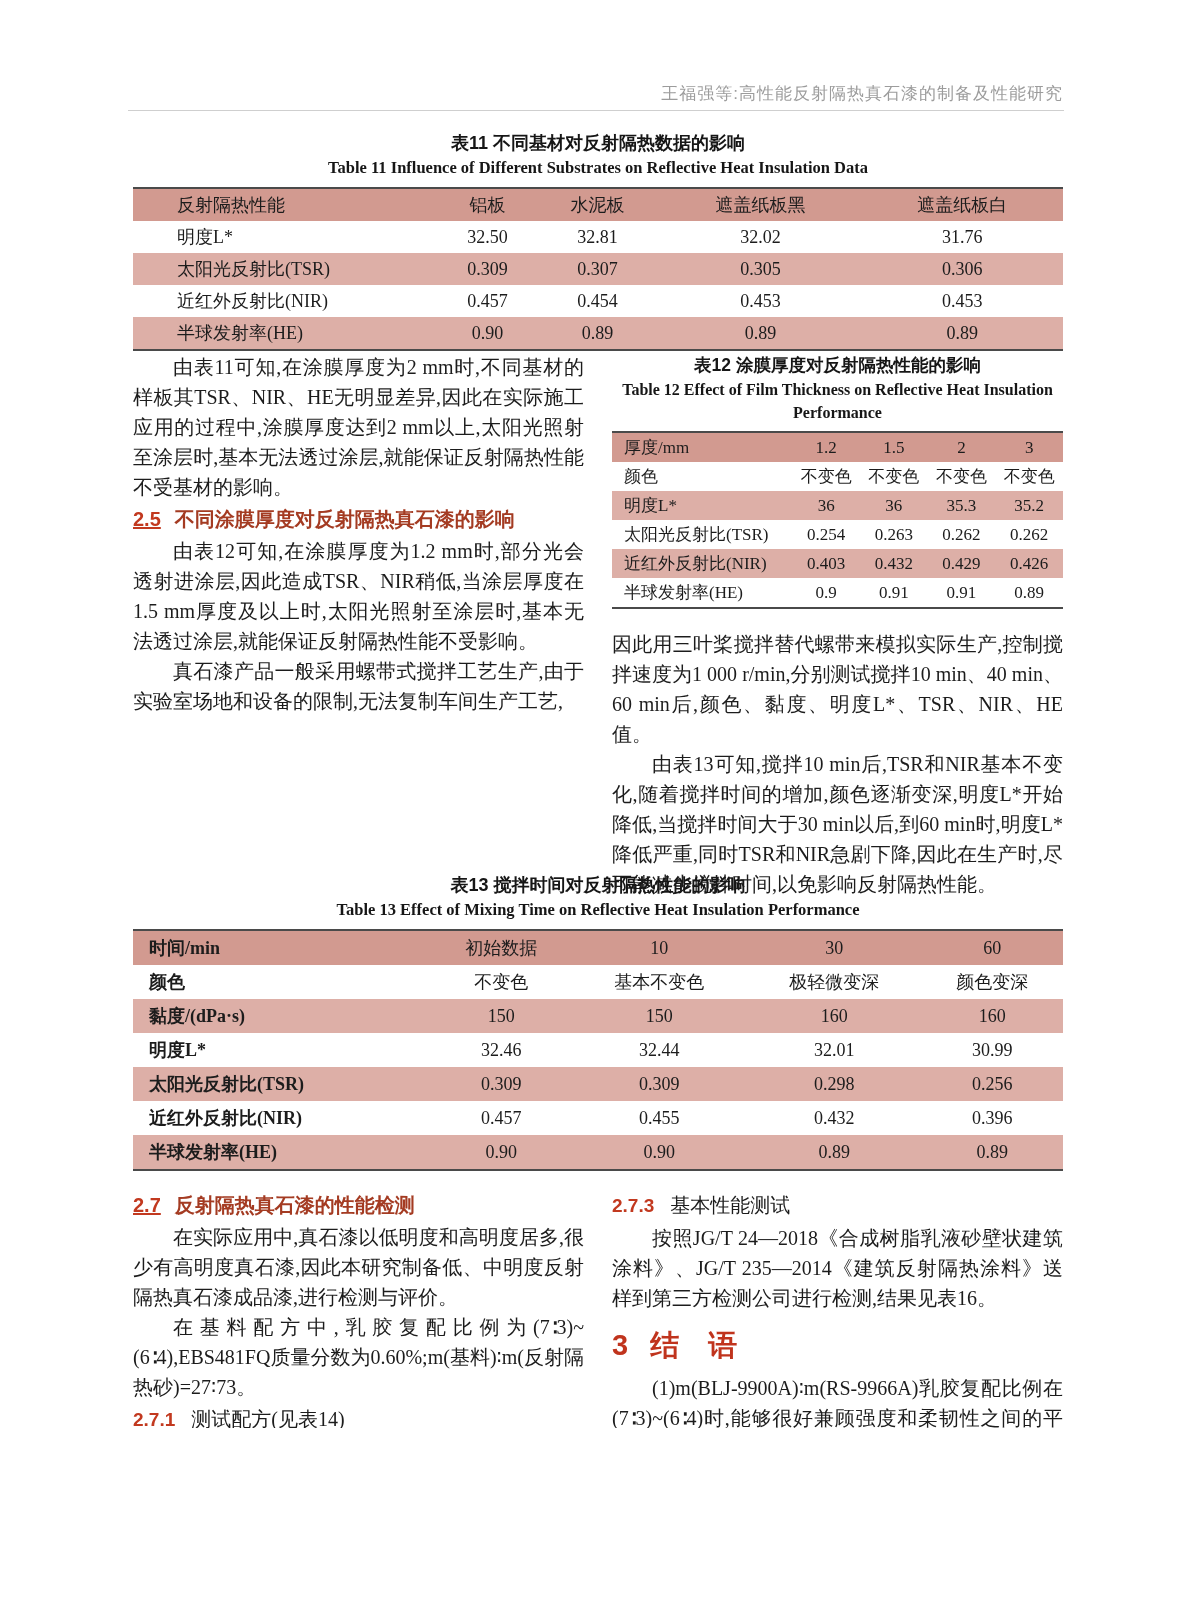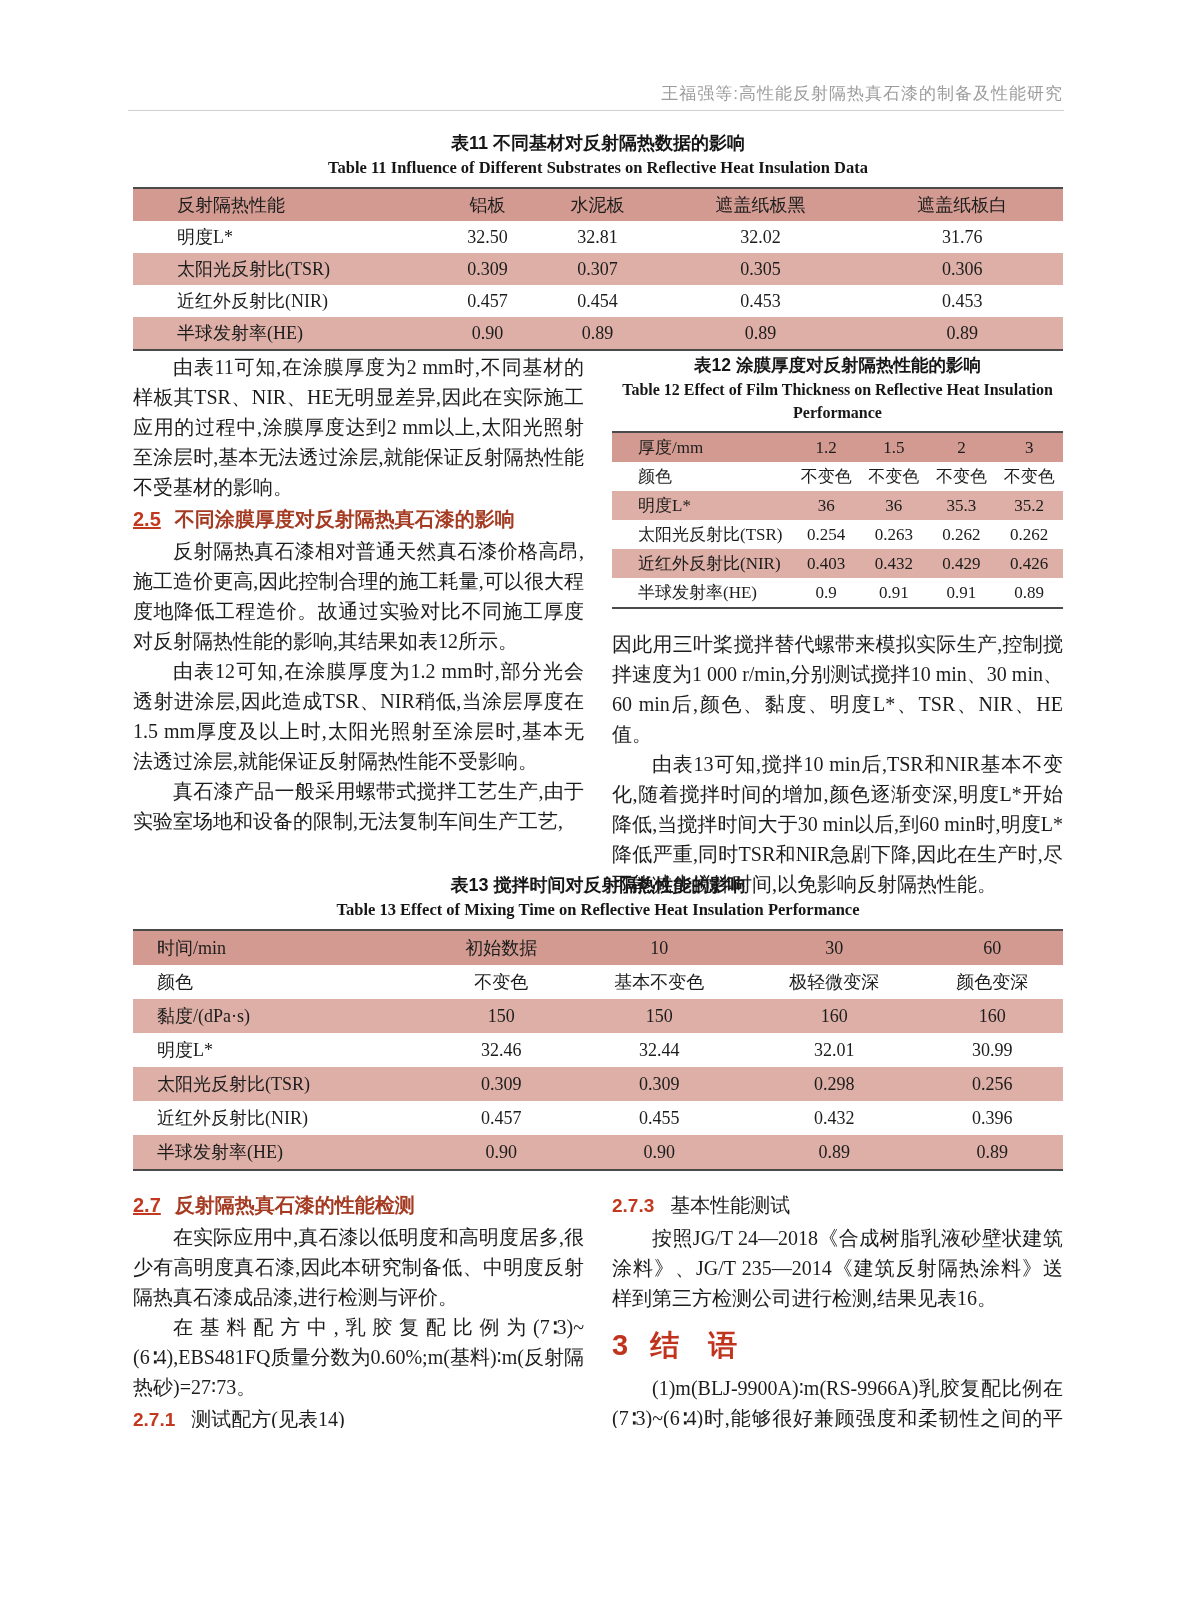--- a/index.html
+++ b/index.html
@@ -23,27 +23,27 @@
   .paper-table thead tr{background:#d29a90;}
   .paper-table tbody tr:nth-child(even){background:#ddafa7;}
   .paper-table .lbl{text-align:left;}
 
   .t11-pos{position:absolute;top:130px;left:133px;width:930px;}
   .t11 th,.t11 td{font-size:18px;padding:4px 2px;}
   .t11 .lbl{width:33%;padding-left:44px;}
 
   .t13-pos{position:absolute;top:872px;left:133px;width:930px;}
   .t13 th,.t13 td{font-size:18px;padding:5px 2px;}
-  .t13 .lbl{width:32%;padding-left:24px;}
+  .t13 .lbl{width:32%;padding-left:16px;font-weight:bold;}
 
   .t12-block{margin-bottom:20px;}
   .t12-block .tbl-title-cn{font-size:17.5px;}
   .t12-block .tbl-title-en{font-size:16px;line-height:23px;}
   .t12 th,.t12 td{font-size:17px;padding:3px 2px;}
-  .t12 .lbl{width:40%;padding-left:26px;}
+  .t12 .lbl{width:40%;padding-left:12px;}
 
   
   .cols{position:absolute;left:133px;width:930px;display:flex;gap:28px;}
   .cols-top{top:352px;}
   .cols-bottom{top:1188px;}
   .col{width:454px;}
 
   p.body{margin:0;font-size:20px;line-height:30px;text-align:justify;color:#1c1c1c;}
   p.indent{text-indent:2em;}
 
@@ -122,21 +122,20 @@
         </tbody>
       </table>
   </section>
 
   <div class="cols cols-top">
     <div class="col">
       <p class="body indent">由表11可知,在涂膜厚度为2 mm时,不同基材的样板其TSR、NIR、HE无明显差异,因此在实际施工应用的过程中,涂膜厚度达到2 mm以上,太阳光照射至涂层时,基本无法透过涂层,就能保证反射隔热性能不受基材的影响。</p>
       <h2 class="sec">
         <span class="sec-num">2.5</span><span class="sec-title">不同涂膜厚度对反射隔热真石漆的影响</span>
       </h2>
-      <p class="body indent">反射隔热真石漆相对普通天然真石漆价格高昂,施工造价更高,因此控制合理的施工耗量,可以很大程度地降低工程造价。故通过实验对比不同施工厚度对反射隔热性能的影响,其结果如表12所示。</p>
       <p class="body indent">由表12可知,在涂膜厚度为1.2 mm时,部分光会透射进涂层,因此造成TSR、NIR稍低,当涂层厚度在1.5 mm厚度及以上时,太阳光照射至涂层时,基本无法透过涂层,就能保证反射隔热性能不受影响。</p>
       <p class="body indent">真石漆产品一般采用螺带式搅拌工艺生产,由于实验室场地和设备的限制,无法复制车间生产工艺,</p>
     </div>
 
     <div class="col">
       <section class="t12-block">
         <div class="tbl-title-cn">表12  涂膜厚度对反射隔热性能的影响</div>
         <div class="tbl-title-en">Table 12  Effect of Film Thickness on Reflective Heat Insulation Performance</div>
         <table class="paper-table t12">
             <thead>
@@ -180,21 +179,21 @@
               <tr>
                 <td class="lbl">半球发射率(HE)</td>
                 <td>0.9</td>
                 <td>0.91</td>
                 <td>0.91</td>
                 <td>0.89</td>
               </tr>
             </tbody>
           </table>
       </section>
-      <p class="body">因此用三叶桨搅拌替代螺带来模拟实际生产,控制搅拌速度为1 000 r/min,分别测试搅拌10 min、30 min、60 min后,颜色、黏度、明度L*、TSR、NIR、HE值。</p>
+      <p class="body">因此用三叶桨搅拌替代螺带来模拟实际生产,控制搅拌速度为1 000 r/min,分别测试搅拌10 min、40 min、60 min后,颜色、黏度、明度L*、TSR、NIR、HE值。</p>
       <p class="body indent">由表13可知,搅拌10 min后,TSR和NIR基本不变化,随着搅拌时间的增加,颜色逐渐变深,明度L*开始降低,当搅拌时间大于30 min以后,到60 min时,明度L*降低严重,同时TSR和NIR急剧下降,因此在生产时,尽可能减少搅拌时间,以免影响反射隔热性能。</p>
     </div>
   </div>
 
   <section class="t13-pos">
     <div class="tbl-title-cn">表13  搅拌时间对反射隔热性能的影响</div>
     <div class="tbl-title-en">Table 13  Effect of Mixing Time on Reflective Heat Insulation Performance</div>
     <table class="paper-table t13">
         <thead>
           <tr>

